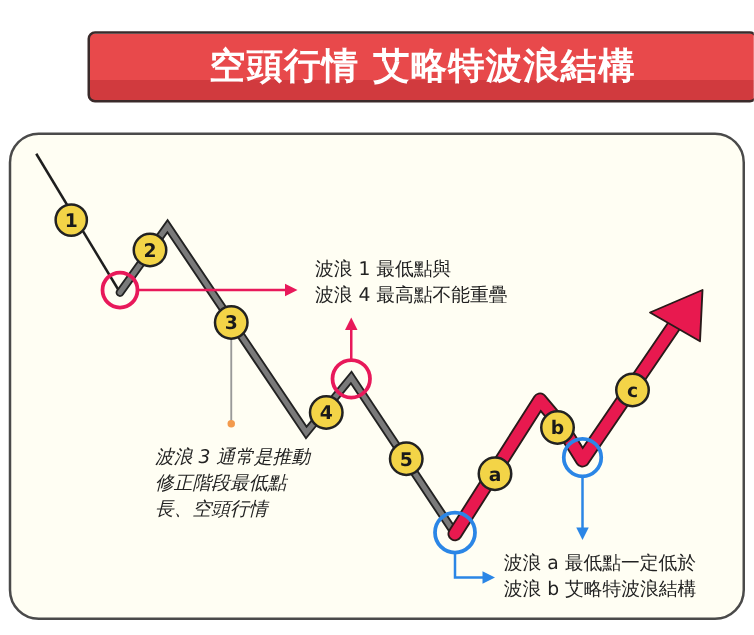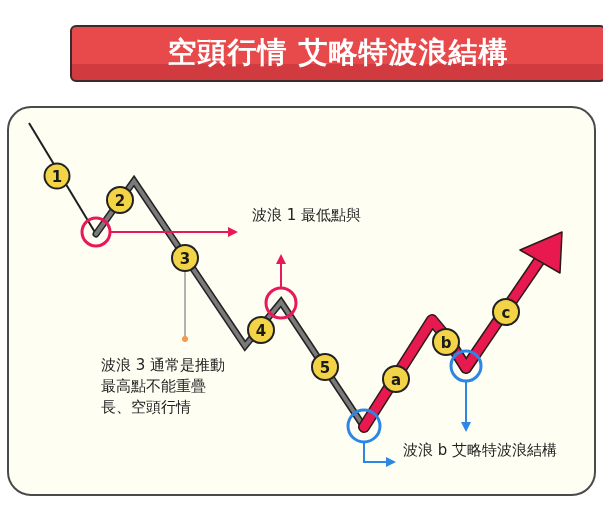--- a/index.html
+++ b/index.html
@@ -114,23 +114,25 @@
     <text class="badge-label" x="446" y="347.5" text-anchor="middle">b</text>
   </g>
   <g>
     <circle cx="506" cy="312" r="13" fill="#f3d447" stroke="#222" stroke-width="2"></circle>
     <text class="badge-label" x="506" y="317.5" text-anchor="middle">c</text>
   </g>
 </svg>
 
 <div class="note" style="left:252px; top:205px;">
   <div>波浪 1 最低點與</div>
+  <div>波浪 4 最高點不能重疊</div>
 </div>
 
-<div class="note" style="left:101px; top:355px;">
+<div class="note" style="left:124px; top:355px;font-style:italic;">
   <div>波浪 3 通常是推動</div>
-  <div>最高點不能重疊</div>
+  <div>修正階段最低點</div>
   <div>長、空頭行情</div>
 </div>
 
 <div class="note" style="left:403px; top:440px;">
+  <div>波浪 a 最低點一定低於</div>
   <div>波浪 b 艾略特波浪結構</div>
 </div>
 
 </body></html>

